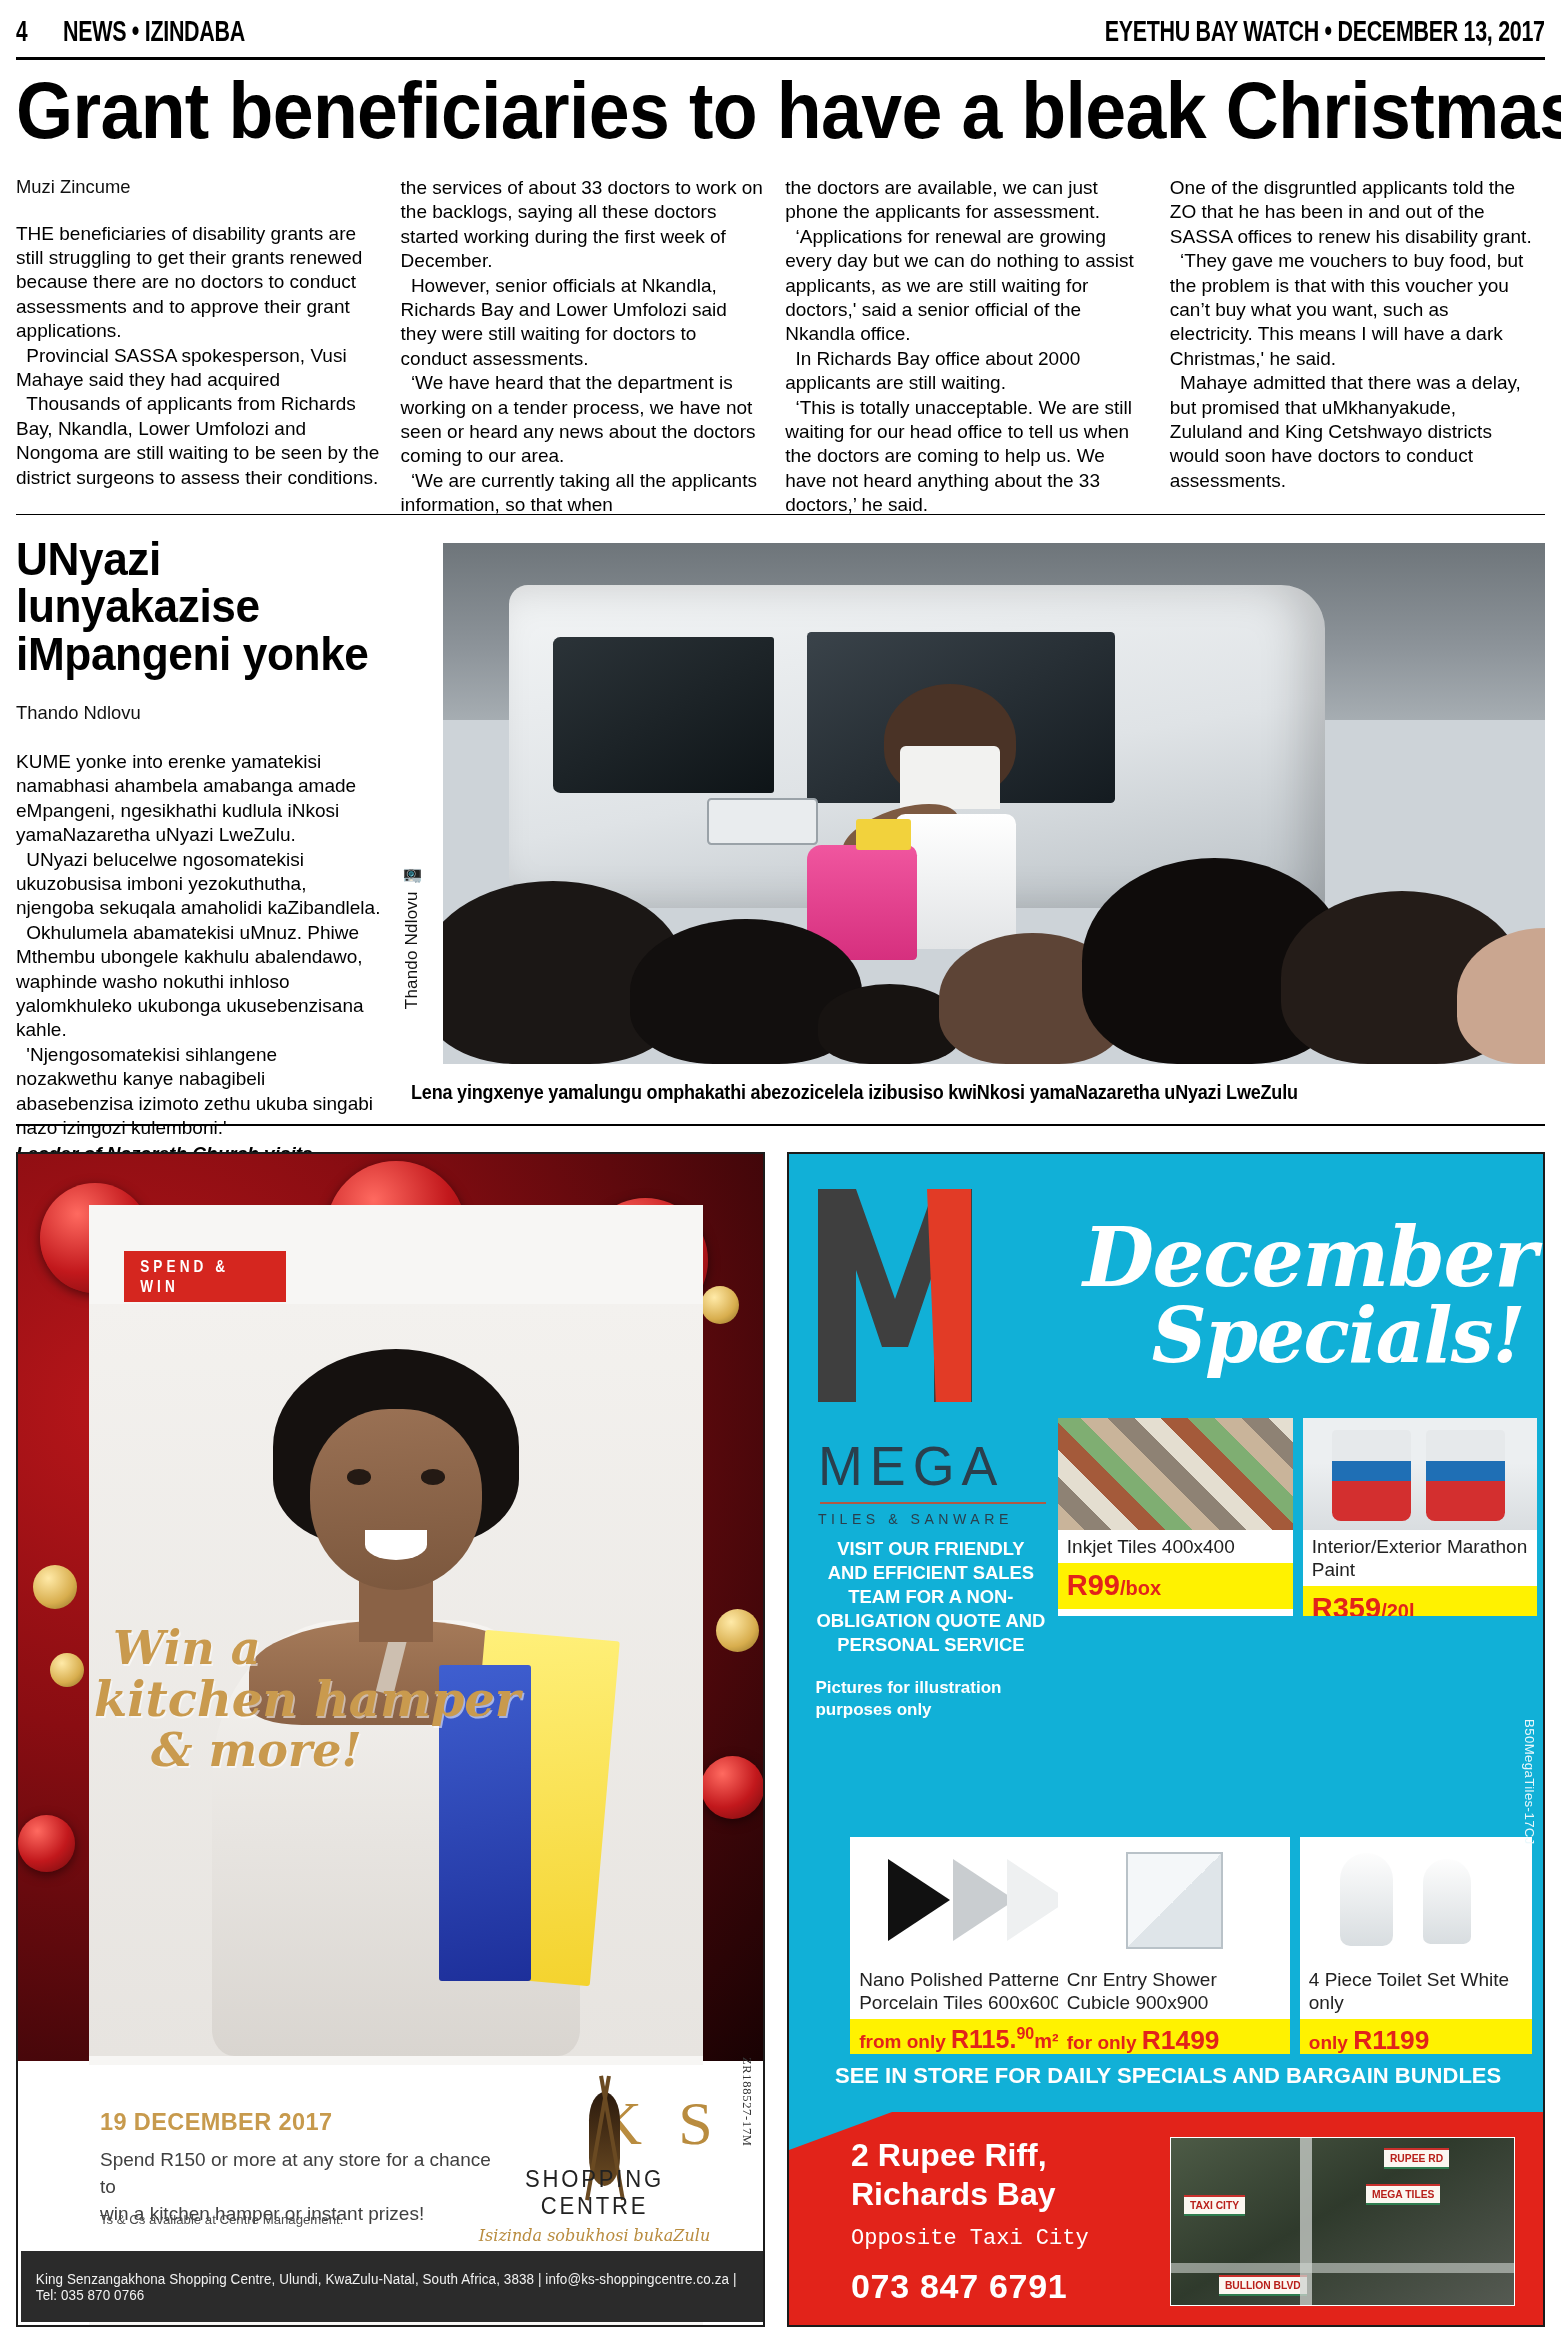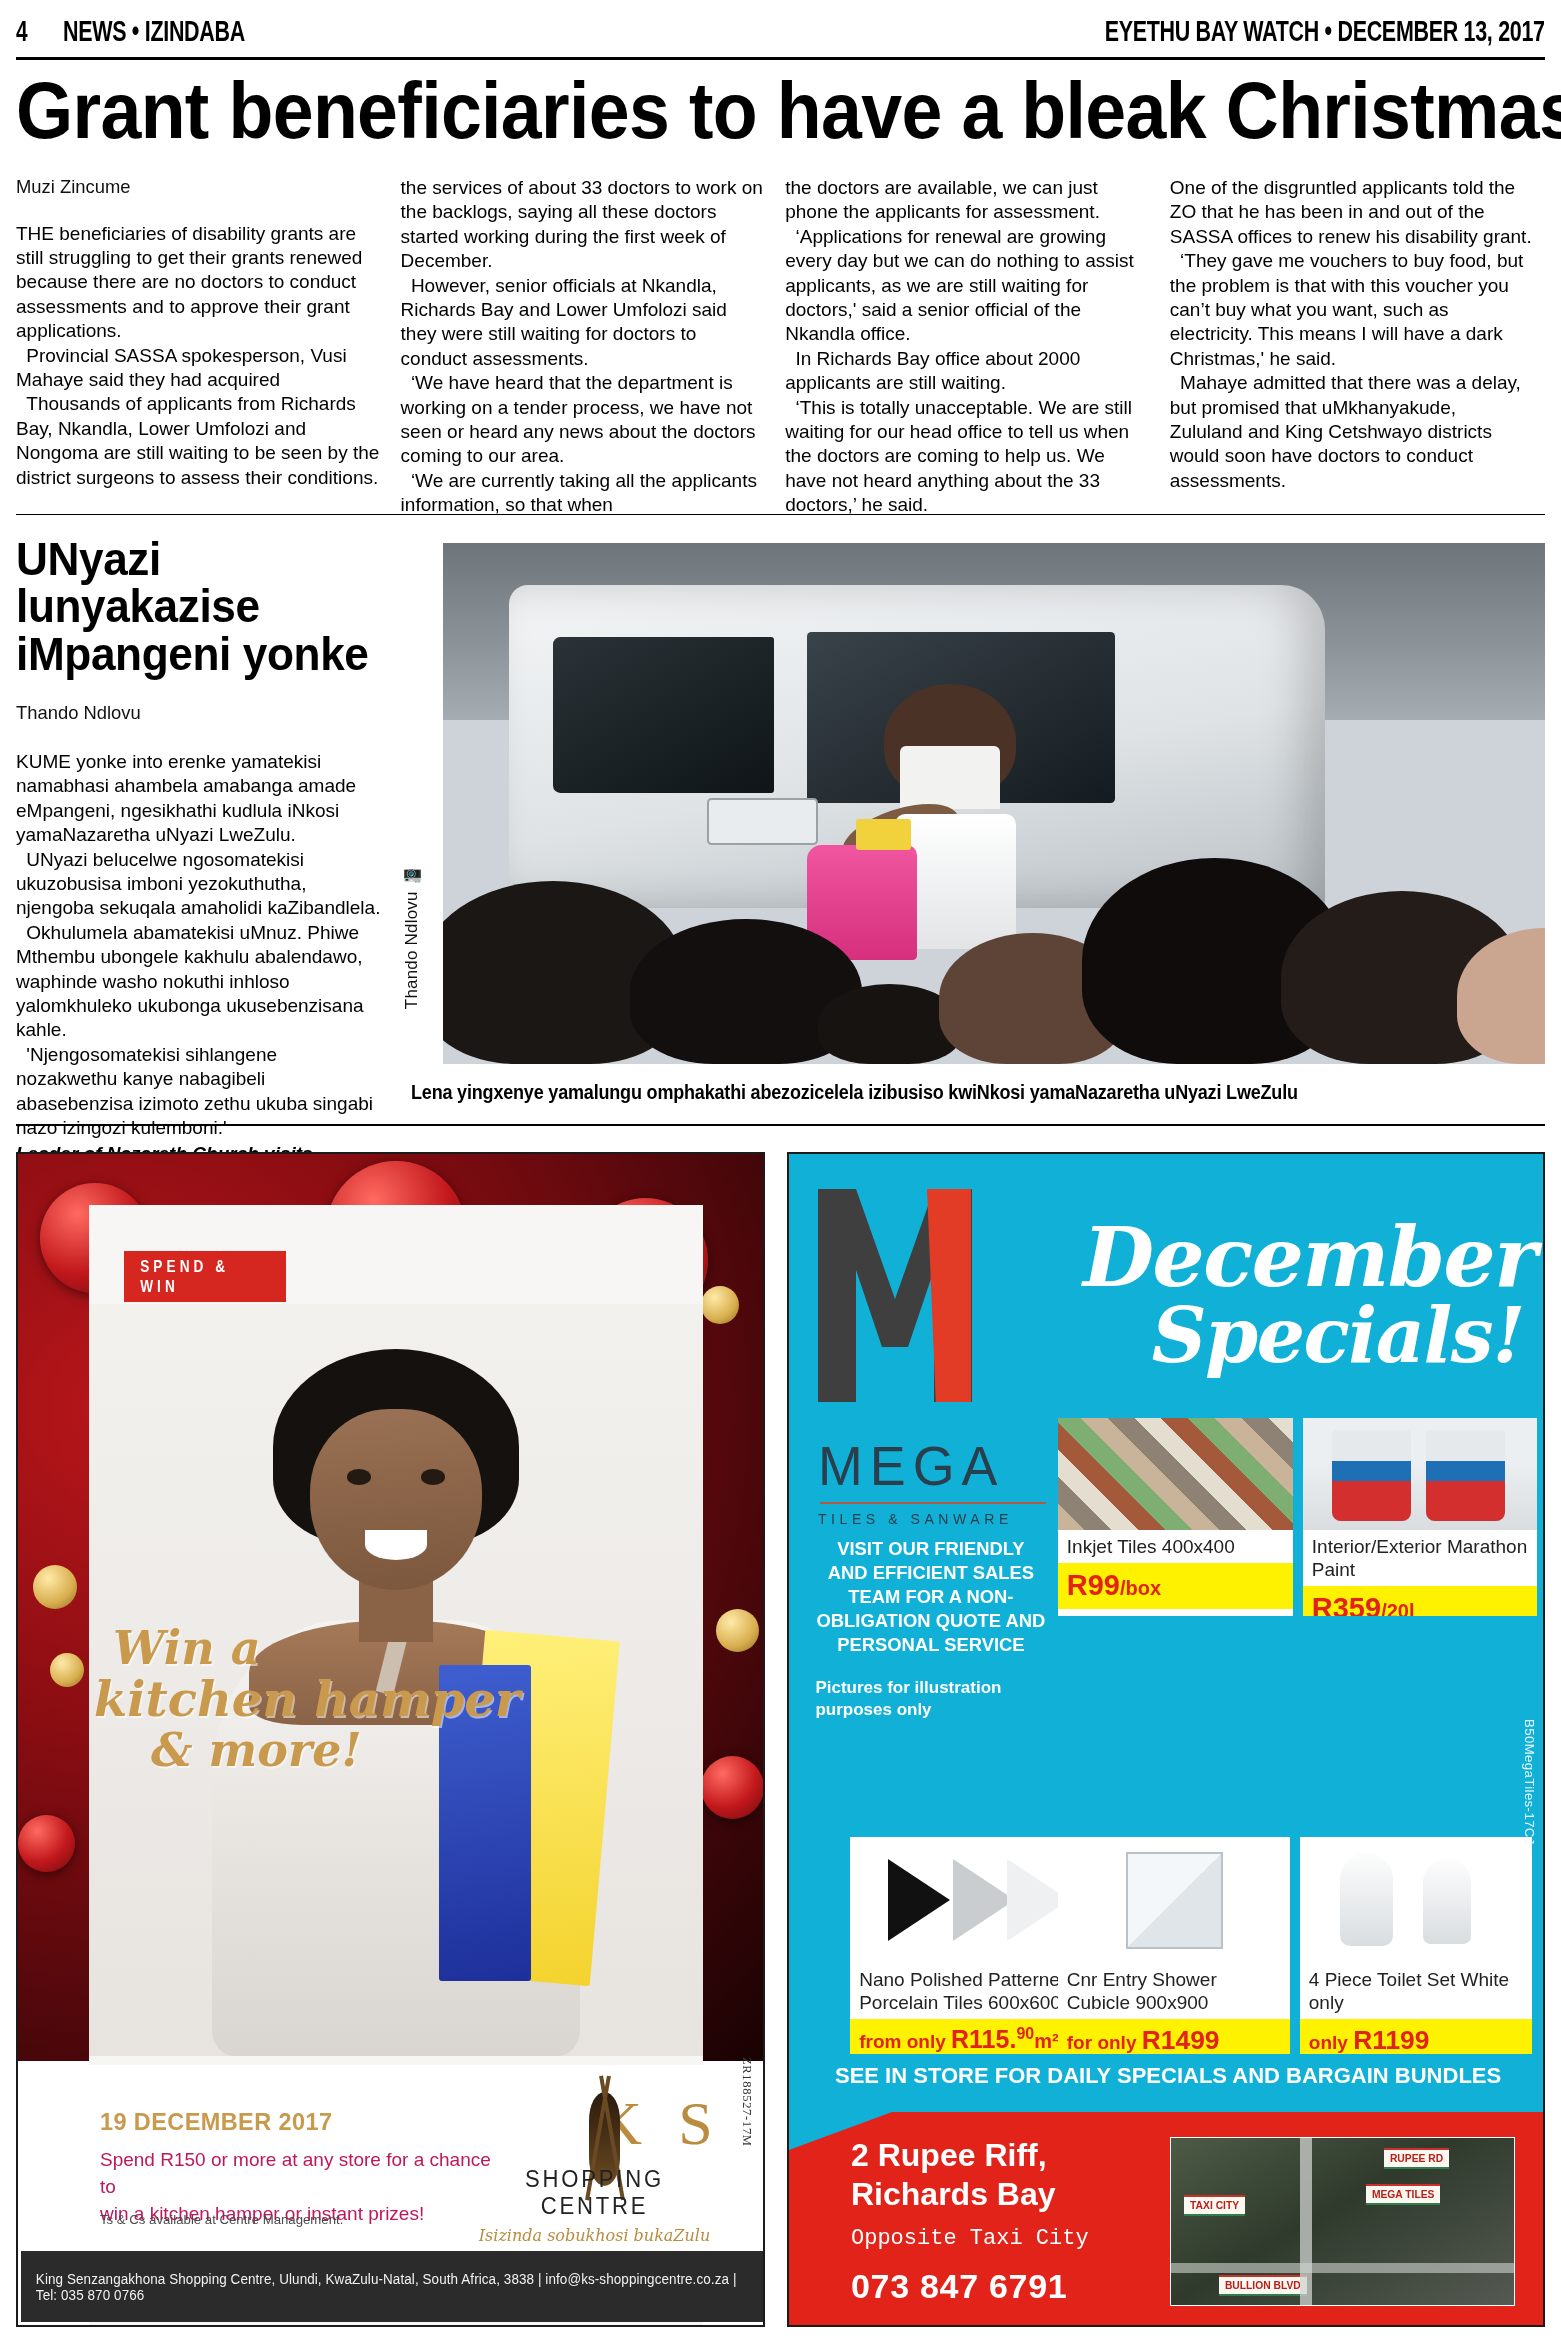--- a/index.html
+++ b/index.html
@@ -169,21 +169,21 @@
             background:#cdbfb0; transform:rotate(14deg); }
   .ks-script { position: absolute; left: 95px; top: 470px; width: 514px;
                font-family: "DejaVu Serif", serif; font-style: italic; font-weight: 700;
                color: #c99a4e; line-height: 1.08; text-shadow: 1.5px 1.5px 0 rgba(255,255,255,.55); }
   .ks-script .l1 { font-size: 46px; }
   .ks-script .l2 { font-size: 48px; margin-left: -19px; }
   .ks-script .l3 { font-size: 46px; margin-left: 38px; }
   .ks-footblock { position: absolute; left: 71px; top: 911px; width: 614px; height: 213px; background: #fff; }
   .ks-date { position: absolute; left: 82px; top: 955px; font-size: 23.5px; font-weight: 700; color: #c79a4d;
              letter-spacing: 0.4px; }
-  .ks-line { position: absolute; left: 82px; width: 411px; font-size: 19px; color: #be185d; line-height: 1.42; }
+  .ks-line { position: absolute; left: 82px; width: 411px; font-size: 19px; color: #404040; line-height: 1.42; }
   .ks-line.a { top: 993px; }
   .ks-tcs { position: absolute; left: 82px; top: 1058px; font-size: 13.2px; color: #4a4a4a; }
   .ks-logo { position: absolute; left: 448px; top: 934px; width: 257px; text-align: center; }
   .ks-ks { font-size: 62px; color: #b98c3f; font-family: "Liberation Serif", serif; letter-spacing: 10.3px; }
   .ks-shield { position: absolute; left: 123px; top: 4.4px; width: 31px; height: 94px;
                background: linear-gradient(180deg,#2b1a0d,#6a4a22); border-radius: 50% 50% 50% 50% / 30% 30% 30% 30%; }
   .ks-shield:before, .ks-shield:after { content:""; position:absolute; top:-17.6px; width:3.7px; height:126px;
                background:#6a4a22; }
   .ks-shield:before { left: 7.3px; transform: rotate(10deg); }
   .ks-shield:after  { left: 20.6px; transform: rotate(-10deg); }

